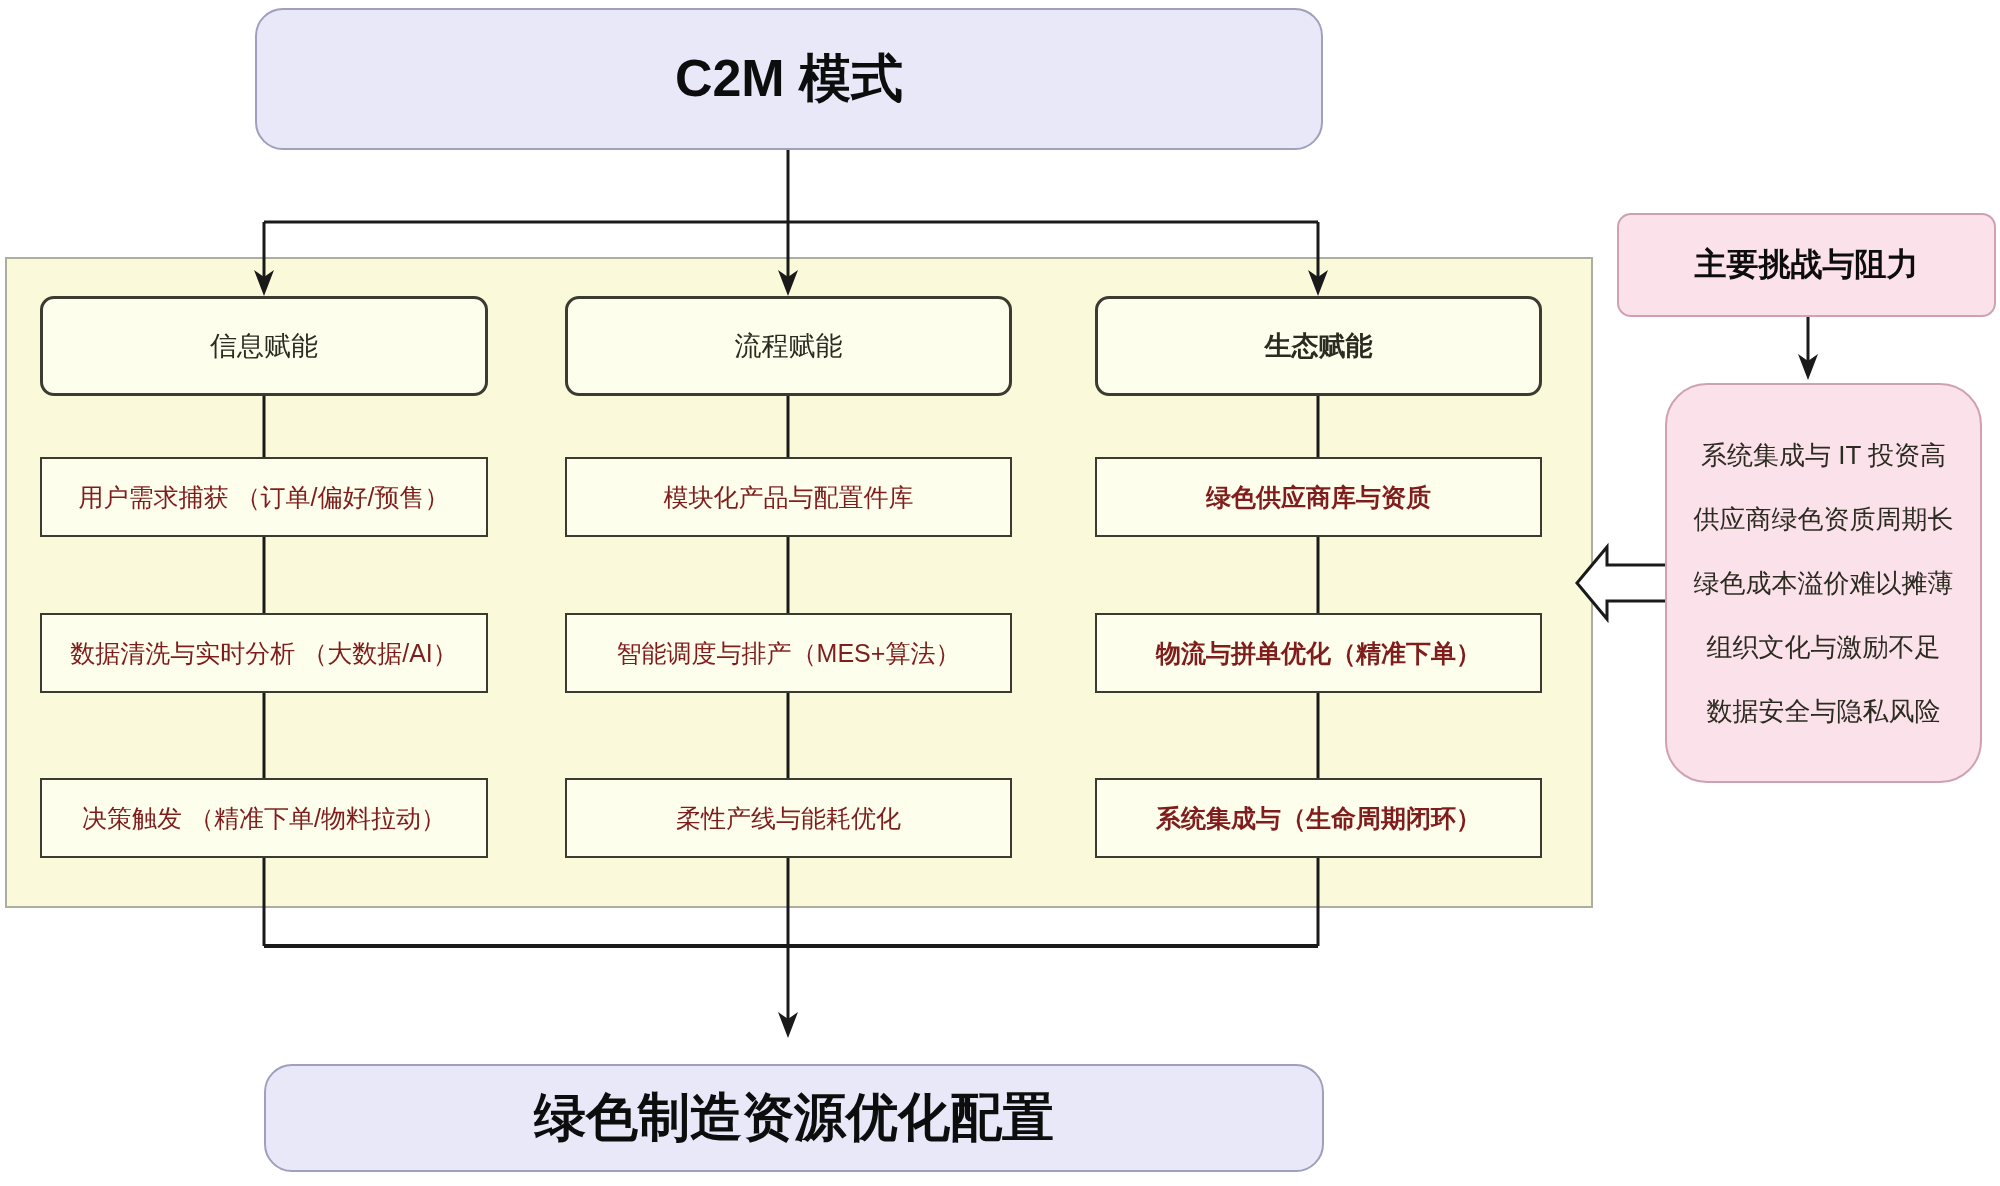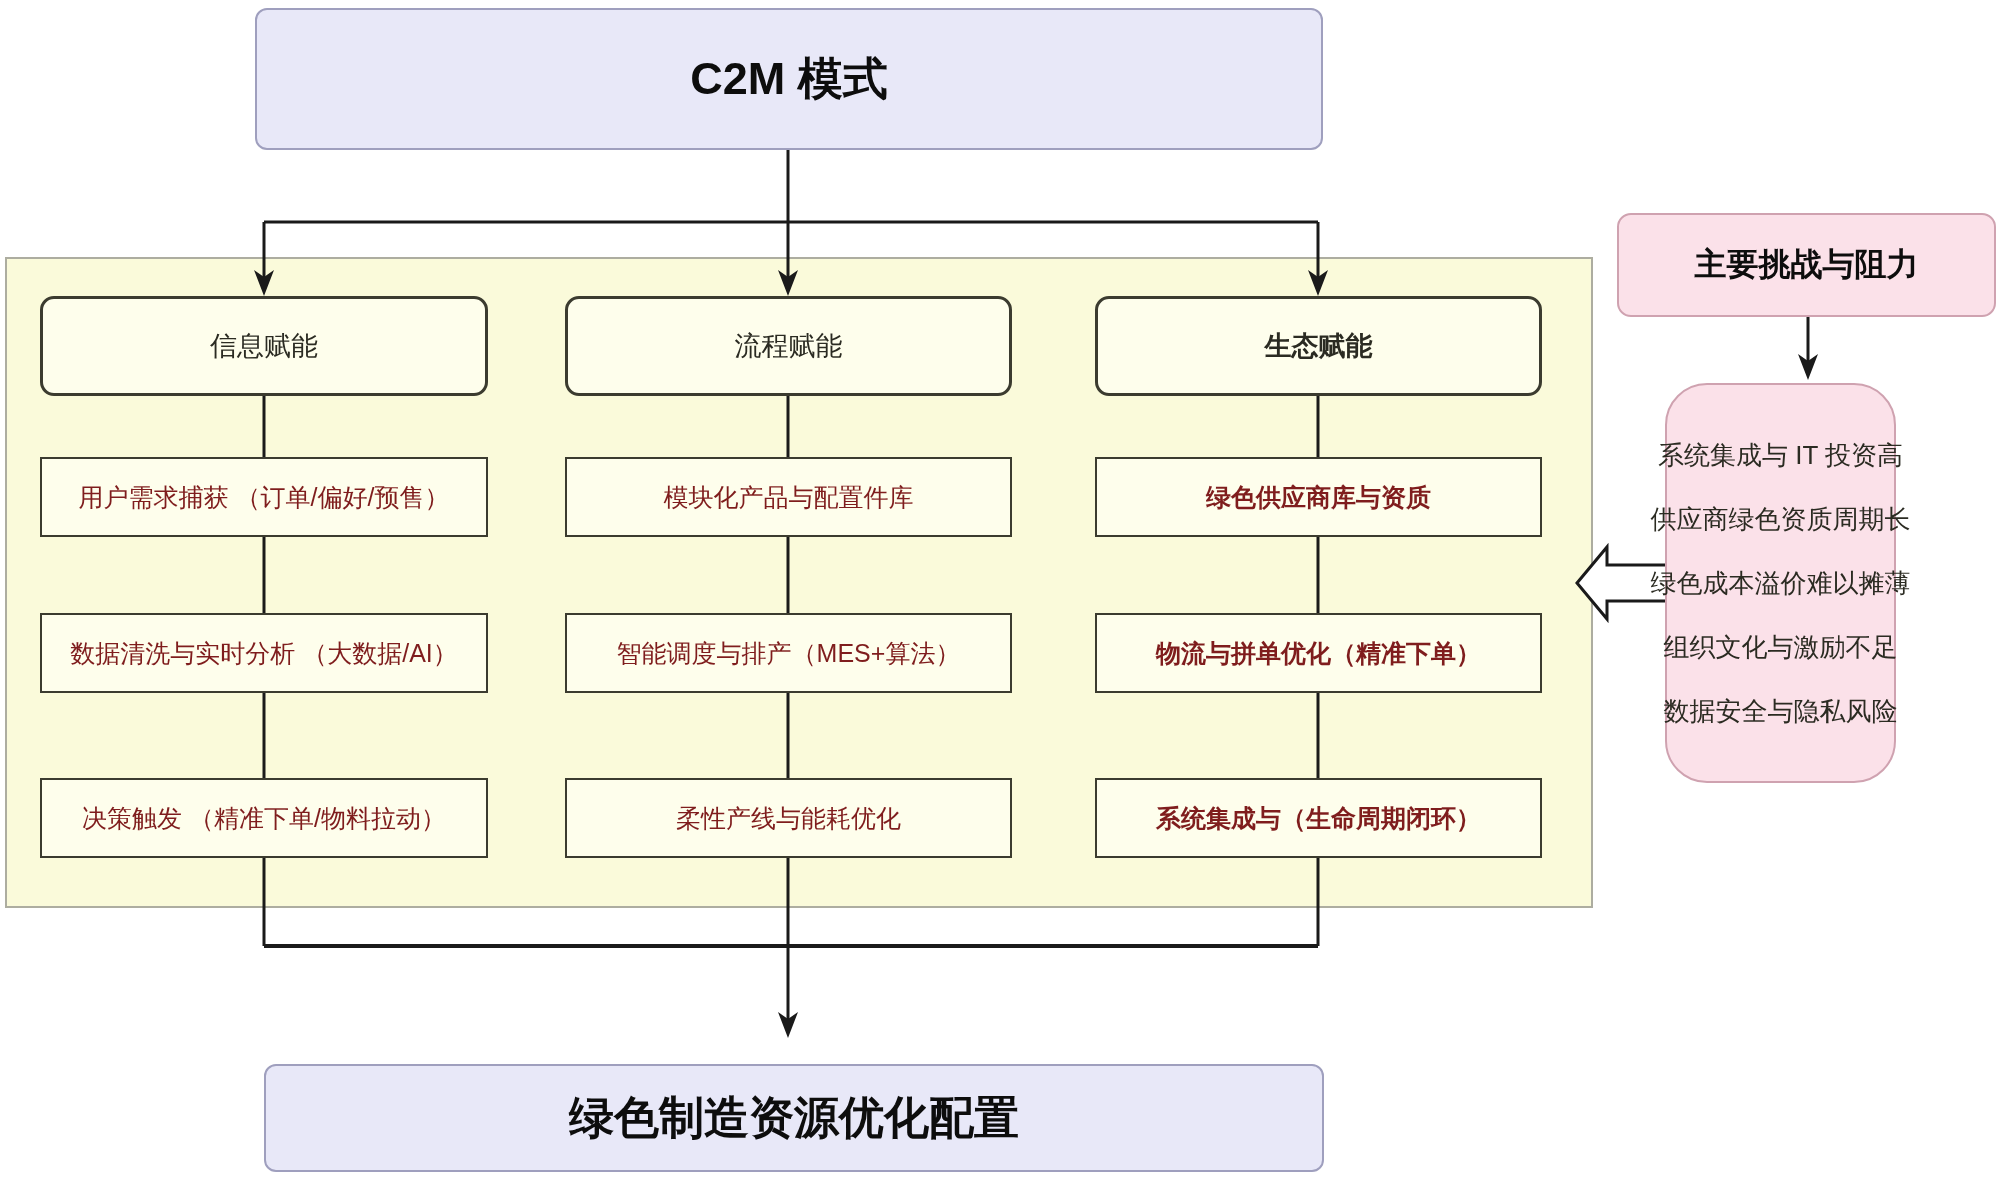--- a/index.html
+++ b/index.html
@@ -13,21 +13,21 @@
     box-sizing:border-box;z-index:1;
   }
   svg.wires{position:absolute;left:0;top:0;z-index:2;}
   .node{
     position:absolute;display:flex;align-items:center;justify-content:center;
     box-sizing:border-box;text-align:center;white-space:nowrap;z-index:3;
   }
   .lav{
     background:var(--lavender-fill,#E8E8F8);
     border:2px solid var(--lavender-border,#9F9FBE);
-    border-radius:12px;font-weight:bold;font-size:45px;color:#0d0d0d;
+    border-radius:28px;font-weight:bold;font-size:52px;color:#0d0d0d;
   }
   .root{left:255px;top:8px;width:1068px;height:142px;}
   .outcome{left:264px;top:1064px;width:1060px;height:108px;}
   .hdr{
     background:var(--box-fill,#FEFEEC);border:3px solid var(--box-border,#3B3B2F);
     border-radius:14px;top:296px;height:100px;font-size:27px;color:#2b2b22;
   }
   .item{
     background:var(--box-fill,#FEFEEC);border:2.5px solid var(--box-border,#3B3B2F);
     height:80px;font-size:25px;color:#7f1d1d;
@@ -39,21 +39,21 @@
   .r2{top:613px;}
   .r3{top:778px;}
   .pink{
     background:var(--pink-fill,#FBE1E9);border:2px solid var(--pink-border,#CFA2B0);
   }
   .challenges-hdr{
     left:1617px;top:213px;width:379px;height:104px;border-radius:14px;
     font-weight:bold;font-size:32px;color:#0d0d0d;
   }
   .challenges-list{
-    left:1665px;top:383px;width:231px;height:400px;border-radius:42px;
+    left:1665px;top:383px;width:317px;height:400px;border-radius:42px;
     flex-direction:column;justify-content:center;font-size:26px;color:#2b2b22;
   }
   .chal-line{line-height:64px;height:64px;}
 </style>
 </head>
 <body>
 
 <div class="stage">
 
   <div class="panel"></div>

